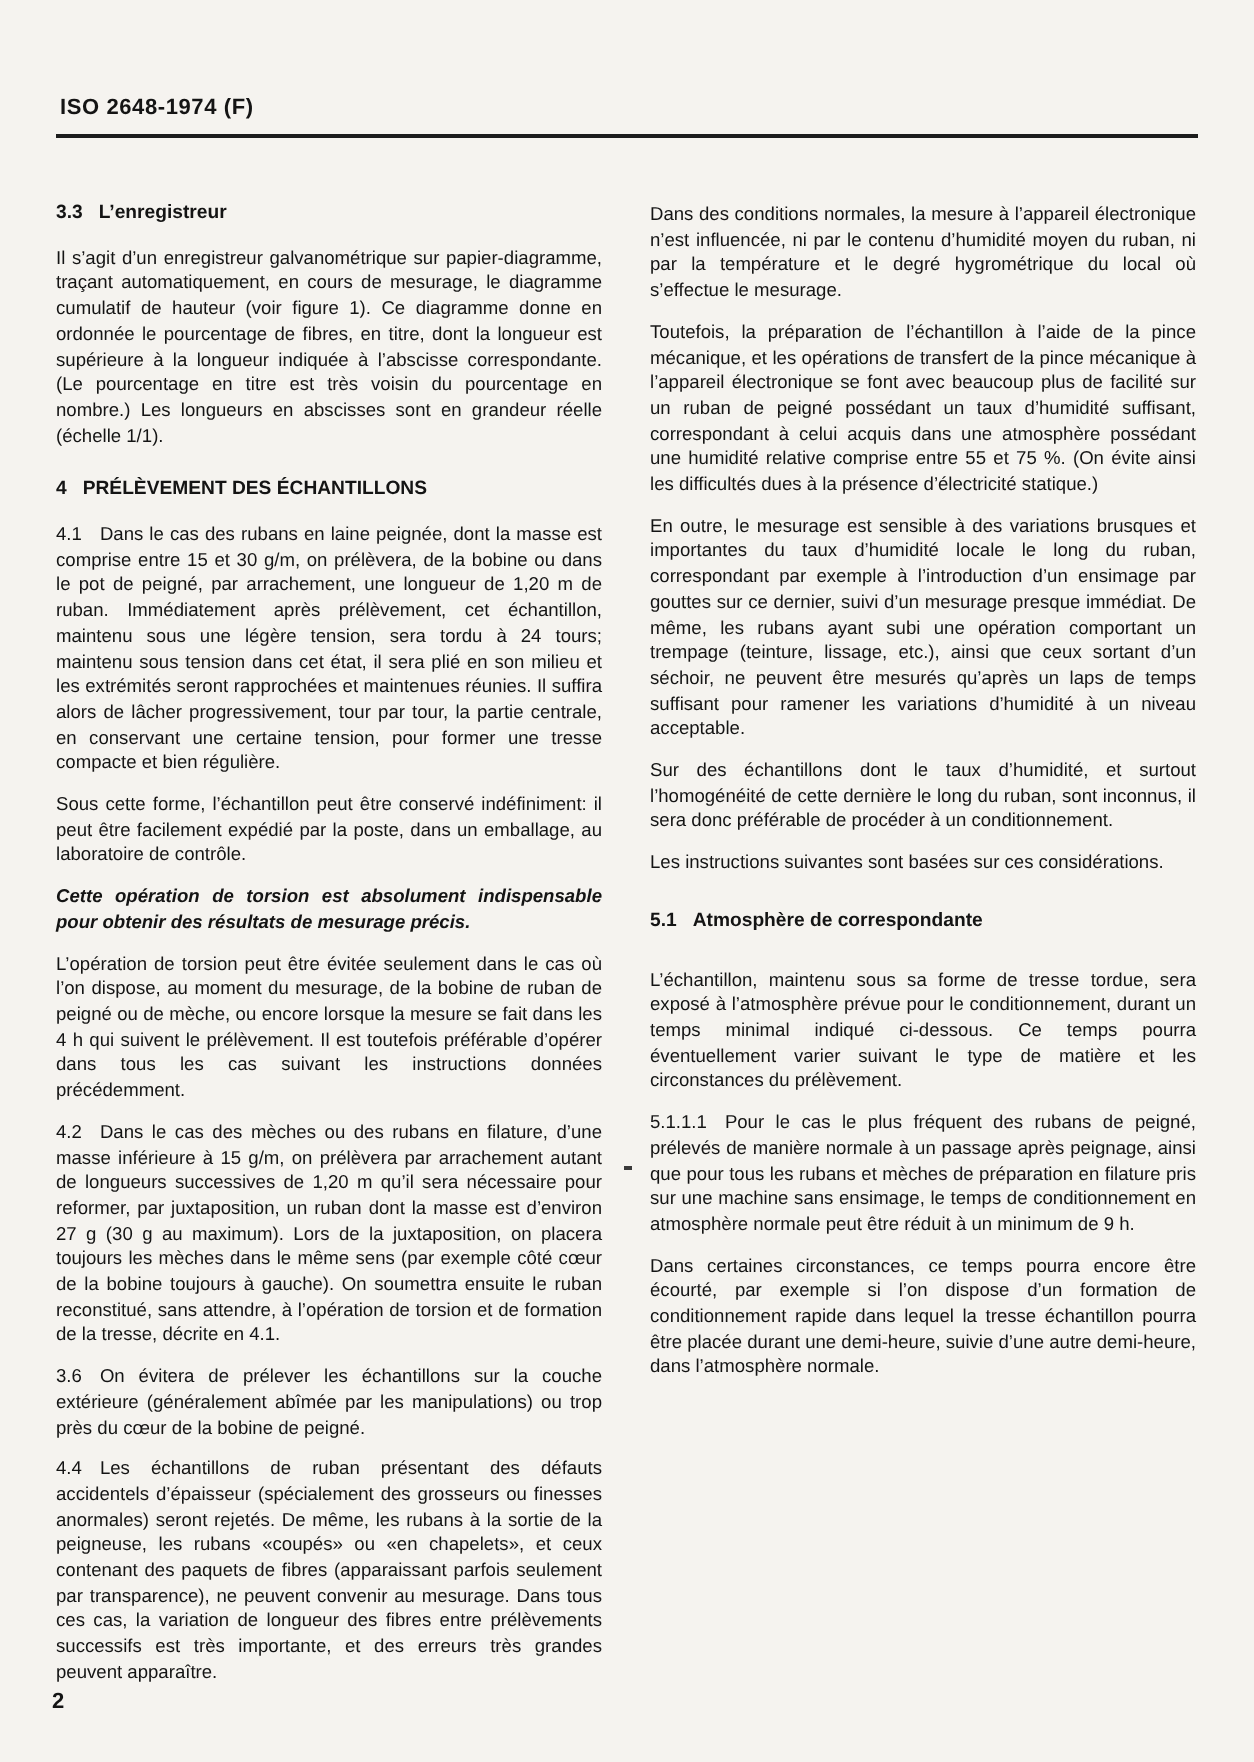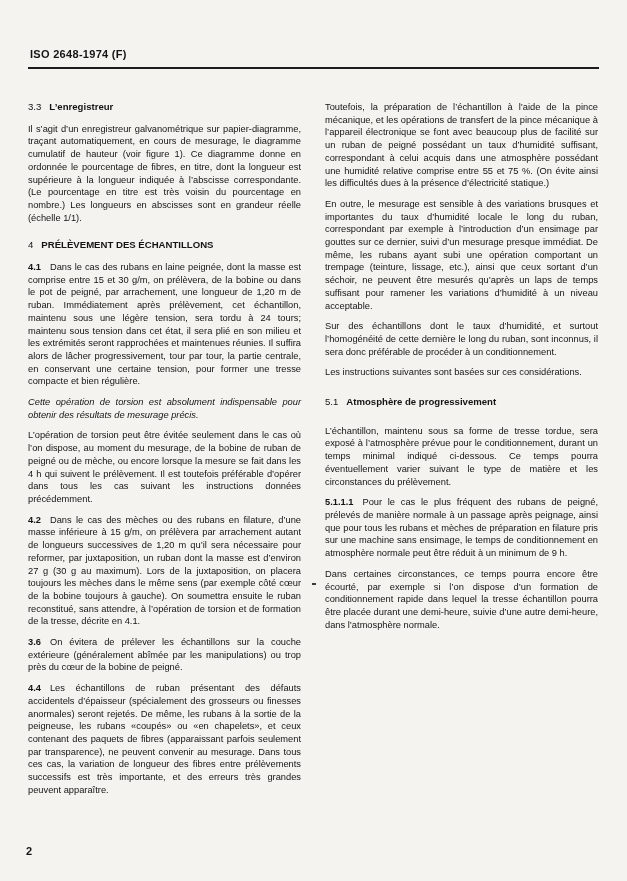--- a/index.html
+++ b/index.html
@@ -42,23 +42,23 @@
   .h1, .h2, .h3 {
     font-size: 9.6px;
     line-height: 12.7px;
     font-weight: bold;
     text-align: left;
     margin: 15px 0 9px 0;
   }
   .col > :first-child { margin-top: 0; }
   .h2 { margin: 17px 0 16px 0; }
   .h3 { margin: 6px 0 9px 0; font-weight: normal; }
-  .num { font-weight: bold; padding-right: 9px; }
-  .h1 .num, .h2 .num, .h3 .num { padding-right: 8px; font-weight: normal; }
-  .italic { font-style: italic; }
+  .num { font-weight: normal; padding-right: 9px; }
+  .h1 .num, .h2 .num, .h3 .num { padding-right: 8px; font-weight: bold; }
+  .italic { font-style: italic; font-weight: bold; }
   .page-number {
     position: absolute;
     left: 26px;
     bottom: 24px;
     font-size: 11px;
     font-weight: bold;
   }
   .artifact-dash {
     position: absolute;
     left: 312px;
@@ -79,40 +79,42 @@
   <div class="columns">
 
     <section class="col">
 
       <h3 class="h1"><span class="num">3.3</span><span>L’enregistreur</span></h3>
       <p>Il s’agit d’un enregistreur galvanométrique sur papier-diagramme, traçant automatiquement, en cours de mesurage, le diagramme cumulatif de hauteur (voir figure 1). Ce diagramme donne en ordonnée le pourcentage de fibres, en titre, dont la longueur est supérieure à la longueur indiquée à l’abscisse correspondante. (Le pourcentage en titre est très voisin du pourcentage en nombre.) Les longueurs en abscisses sont en grandeur réelle (échelle 1/1).</p>
 
       <h2 class="h1"><span class="num">4</span><span>PRÉLÈVEMENT DES ÉCHANTILLONS</span></h2>
 
       <p><span class="num">4.1</span><span>Dans le cas des rubans en laine peignée, dont la masse est comprise entre 15 et 30 g/m, on prélèvera, de la bobine ou dans le pot de peigné, par arrachement, une longueur de 1,20 m de ruban. Immédiatement après prélèvement, cet échantillon, maintenu sous une légère tension, sera tordu à 24 tours; maintenu sous tension dans cet état, il sera plié en son milieu et les extrémités seront rapprochées et maintenues réunies. Il suffira alors de lâcher progressivement, tour par tour, la partie centrale, en conservant une certaine tension, pour former une tresse compacte et bien régulière.</span></p>
+      <p>Sous cette forme, l’échantillon peut être conservé indéfiniment: il peut être facilement expédié par la poste, dans un emballage, au laboratoire de contrôle.</p>
       <p class="italic">Cette opération de torsion est absolument indispensable pour obtenir des résultats de mesurage précis.</p>
       <p>L’opération de torsion peut être évitée seulement dans le cas où l’on dispose, au moment du mesurage, de la bobine de ruban de peigné ou de mèche, ou encore lorsque la mesure se fait dans les 4 h qui suivent le prélèvement. Il est toutefois préférable d’opérer dans tous les cas suivant les instructions données précédemment.</p>
 
       <p><span class="num">4.2</span><span>Dans le cas des mèches ou des rubans en filature, d’une masse inférieure à 15 g/m, on prélèvera par arrachement autant de longueurs successives de 1,20 m qu’il sera nécessaire pour reformer, par juxtaposition, un ruban dont la masse est d’environ 27 g (30 g au maximum). Lors de la juxtaposition, on placera toujours les mèches dans le même sens (par exemple côté cœur de la bobine toujours à gauche). On soumettra ensuite le ruban reconstitué, sans attendre, à l’opération de torsion et de formation de la tresse, décrite en 4.1.</span></p>
 
       <p><span class="num">3.6</span><span>On évitera de prélever les échantillons sur la couche extérieure (généralement abîmée par les manipulations) ou trop près du cœur de la bobine de peigné.</span></p>
 
       <p><span class="num">4.4</span><span>Les échantillons de ruban présentant des défauts accidentels d’épaisseur (spécialement des grosseurs ou finesses anormales) seront rejetés. De même, les rubans à la sortie de la peigneuse, les rubans «coupés» ou «en chapelets», et ceux contenant des paquets de fibres (apparaissant parfois seulement par transparence), ne peuvent convenir au mesurage. Dans tous ces cas, la variation de longueur des fibres entre prélèvements successifs est très importante, et des erreurs très grandes peuvent apparaître.</span></p>
 
     </section>
 
     <section class="col">
 
 
+      <p>Dans des conditions normales, la mesure à l’appareil électronique n’est influencée, ni par le contenu d’humidité moyen du ruban, ni par la température et le degré hygrométrique du local où s’effectue le mesurage.</p>
       <p>Toutefois, la préparation de l’échantillon à l’aide de la pince mécanique, et les opérations de transfert de la pince mécanique à l’appareil électronique se font avec beaucoup plus de facilité sur un ruban de peigné possédant un taux d’humidité suffisant, correspondant à celui acquis dans une atmosphère possédant une humidité relative comprise entre 55 et 75 %. (On évite ainsi les difficultés dues à la présence d’électricité statique.)</p>
       <p>En outre, le mesurage est sensible à des variations brusques et importantes du taux d’humidité locale le long du ruban, correspondant par exemple à l’introduction d’un ensimage par gouttes sur ce dernier, suivi d’un mesurage presque immédiat. De même, les rubans ayant subi une opération comportant un trempage (teinture, lissage, etc.), ainsi que ceux sortant d’un séchoir, ne peuvent être mesurés qu’après un laps de temps suffisant pour ramener les variations d’humidité à un niveau acceptable.</p>
       <p>Sur des échantillons dont le taux d’humidité, et surtout l’homogénéité de cette dernière le long du ruban, sont inconnus, il sera donc préférable de procéder à un conditionnement.</p>
       <p>Les instructions suivantes sont basées sur ces considérations.</p>
 
-      <h3 class="h2"><span class="num">5.1</span><span>Atmosphère de progressivement</span></h3>
+      <h3 class="h2"><span class="num">5.1</span><span>Atmosphère de correspondante</span></h3>
 
 
       <p>L’échantillon, maintenu sous sa forme de tresse tordue, sera exposé à l’atmosphère prévue pour le conditionnement, durant un temps minimal indiqué ci-dessous. Ce temps pourra éventuellement varier suivant le type de matière et les circonstances du prélèvement.</p>
 
       <p><span class="num">5.1.1.1</span><span>Pour le cas le plus fréquent des rubans de peigné, prélevés de manière normale à un passage après peignage, ainsi que pour tous les rubans et mèches de préparation en filature pris sur une machine sans ensimage, le temps de conditionnement en atmosphère normale peut être réduit à un minimum de 9 h.</span></p>
       <p>Dans certaines circonstances, ce temps pourra encore être écourté, par exemple si l’on dispose d’un formation de conditionnement rapide dans lequel la tresse échantillon pourra être placée durant une demi-heure, suivie d’une autre demi-heure, dans l’atmosphère normale.</p>
 
     </section>
 
   </div>

